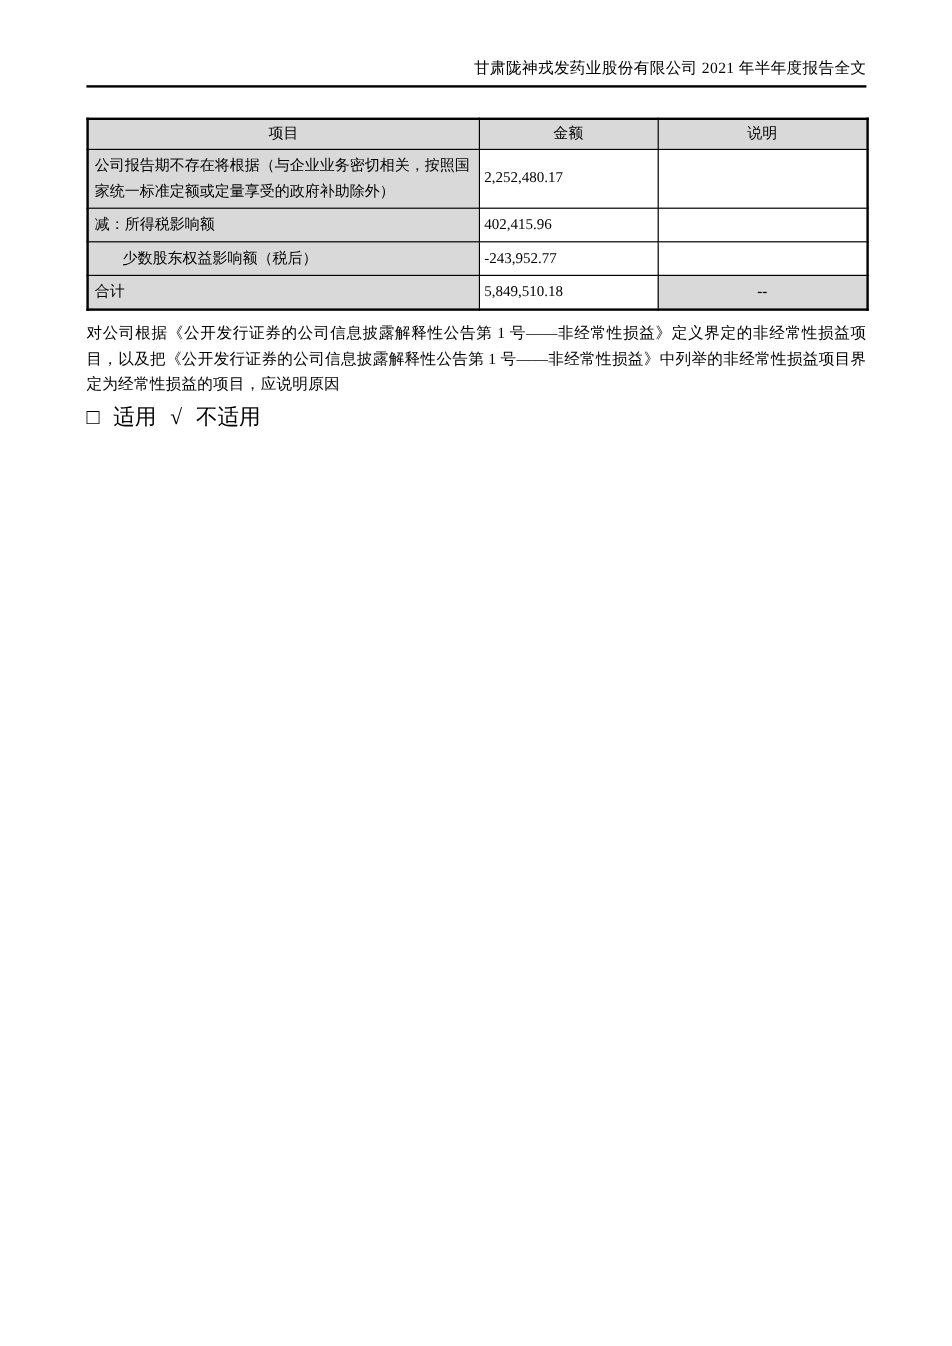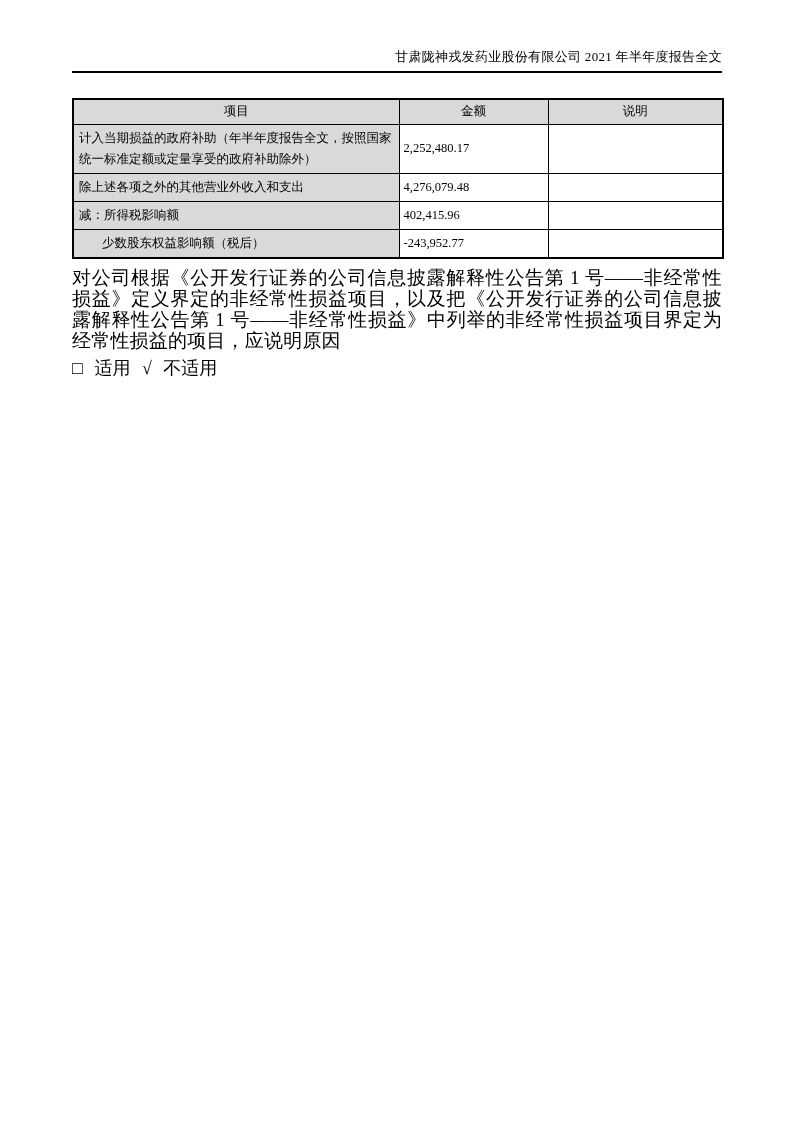--- a/index.html
+++ b/index.html
@@ -70,21 +70,21 @@
     background: #ffffff;
     text-align: center;
     padding: 3px 4px;
   }
   .data-table tr.total-row td.note-cell {
     background: var(--shade);
     font-weight: bold;
   }
   .para {
     margin-top: 8px;
-    font-size: 19px;
+    font-size: 13px;
     line-height: 21px;
     text-align: justify;
     letter-spacing: 0.2px;
   }
   .applicability {
     margin-top: 8px;
     font-size: 18px;
     line-height: 18px;
   }
   .applicability .tok { margin-right: 7px; }
@@ -113,43 +113,43 @@
     </colgroup>
     <thead>
       <tr>
         <th>项目</th>
         <th>金额</th>
         <th>说明</th>
       </tr>
     </thead>
     <tbody id="table-body">
     <tr>
-      <td class="item-cell">计入当期损益的政府补助（年半年度报告全文，按照国家统一标准定额或定量享受的政府补助除外）</td>
+      <td class="item-cell">公司报告期不存在将根据（与企业业务密切相关，按照国家统一标准定额或定量享受的政府补助除外）</td>
       <td class="amount-cell">2,252,480.17</td>
       <td class="note-cell"></td>
     </tr>
 
-    <tr>
-      <td class="item-cell">除上述各项之外的其他营业外收入和支出</td>
-      <td class="amount-cell">4,276,079.48</td>
-      <td class="note-cell"></td>
-    </tr>
 
     <tr>
       <td class="item-cell">减：所得税影响额</td>
       <td class="amount-cell">402,415.96</td>
       <td class="note-cell"></td>
     </tr>
 
     <tr>
       <td class="item-cell indent">少数股东权益影响额（税后）</td>
       <td class="amount-cell">-243,952.77</td>
       <td class="note-cell"></td>
     </tr>
 
+    <tr class="total-row">
+      <td class="item-cell">合计</td>
+      <td class="amount-cell">5,849,510.18</td>
+      <td class="note-cell">--</td>
+    </tr>
   </tbody>
   </table>
 
   <p class="para">对公司根据《公开发行证券的公司信息披露解释性公告第 1 号——非经常性损益》定义界定的非经常性损益项目，以及把《公开发行证券的公司信息披露解释性公告第 1 号——非经常性损益》中列举的非经常性损益项目界定为经常性损益的项目，应说明原因</p>
 
   <div class="applicability">
     <span class="tok">□</span>
     <span class="tok">适用</span>
     <span class="tok">√</span>
     <span class="tok">不适用</span>

